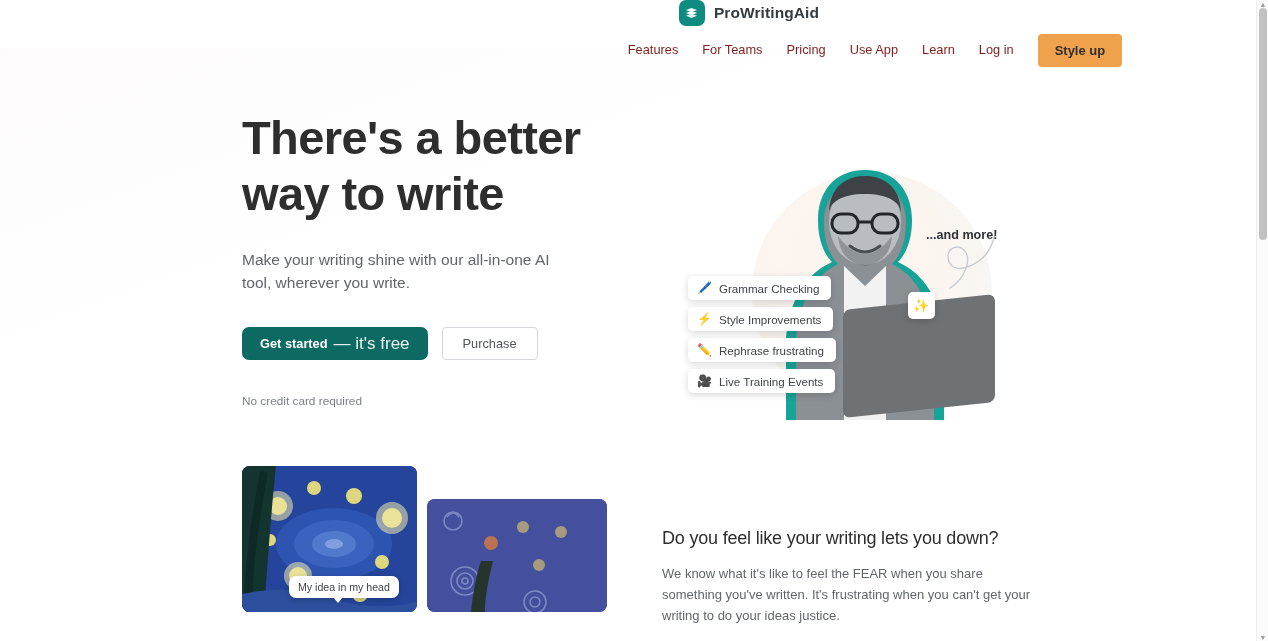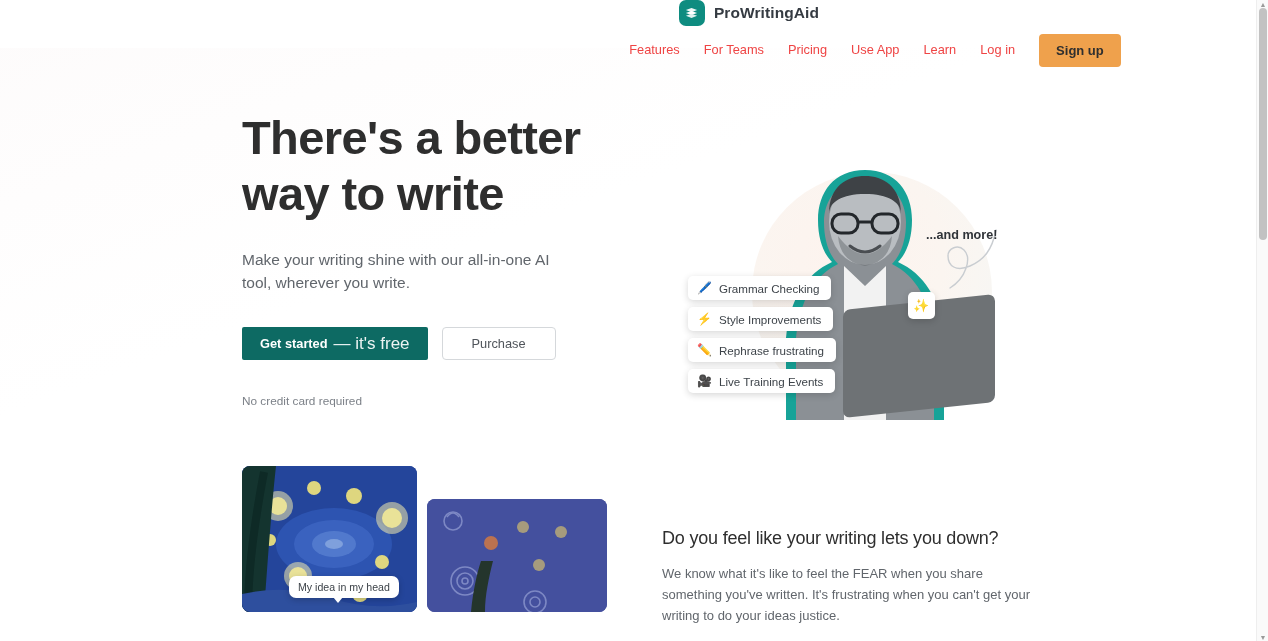--- a/index.html
+++ b/index.html
@@ -63,21 +63,21 @@
 
   .nav {
     display: flex;
     align-items: center;
     gap: 0;
     margin-left: 240px;
   }
 
   .nav-link {
     font-size: 12.8px;
-    color: #ef4444;
+    color: #7f1d1d;
     padding: 0 12px;
     line-height: 48px;
     cursor: pointer;
     white-space: nowrap;
   }
 
   .signup-btn {
     margin-left: 12px;
     background: #efa14c;
     color: #2f2f2f;
@@ -115,40 +115,40 @@
     color: #61666c;
     max-width: 330px;
   }
 
   .hero-ctas { margin-top: 33px; display: flex; gap: 14px; align-items: center; }
 
   .btn-primary {
     background: #0d6a63;
     color: #ffffff;
     border: none;
-    border-radius: 2px;
+    border-radius: 7px;
     padding: 0 18px;
     height: 33px;
     font-size: 12.8px;
     font-family: inherit;
     cursor: pointer;
     display: flex;
     align-items: center;
     gap: 6px;
     white-space: nowrap;
   }
   .btn-primary .lead { font-weight: bold; }
   .btn-primary .tail { font-weight: normal; opacity: .92; font-size: 17px; }
 
   .btn-outline {
     background: #ffffff;
     color: #50555b;
     border: 1px solid #d5d8db;
     border-radius: 4px;
-    padding: 0 29px;
+    padding: 0 20px;
     height: 33px;
     font-size: 12.8px;
     font-family: inherit;
     cursor: pointer;
     white-space: nowrap;
   }
 
   .hero-note {
     margin-top: 34px;
     font-size: 11.8px;
@@ -353,21 +353,21 @@
       <span class="brand-name">ProWritingAid</span>
     </div>
 
     <nav class="nav">
       <a class="nav-link">Features</a>
       <a class="nav-link">For Teams</a>
       <a class="nav-link">Pricing</a>
       <a class="nav-link">Use App</a>
       <a class="nav-link">Learn</a>
       <a class="nav-link">Log in</a>
-      <button class="signup-btn">Sign up</button>
+      <button class="signup-btn">Style up</button>
     </nav>
   </div>
 
   <div class="hero">
 
     <div class="hero-left">
       <h1 class="hero-title">
         <span>There's a better</span><br>
         <span>way to write</span>
       </h1>

